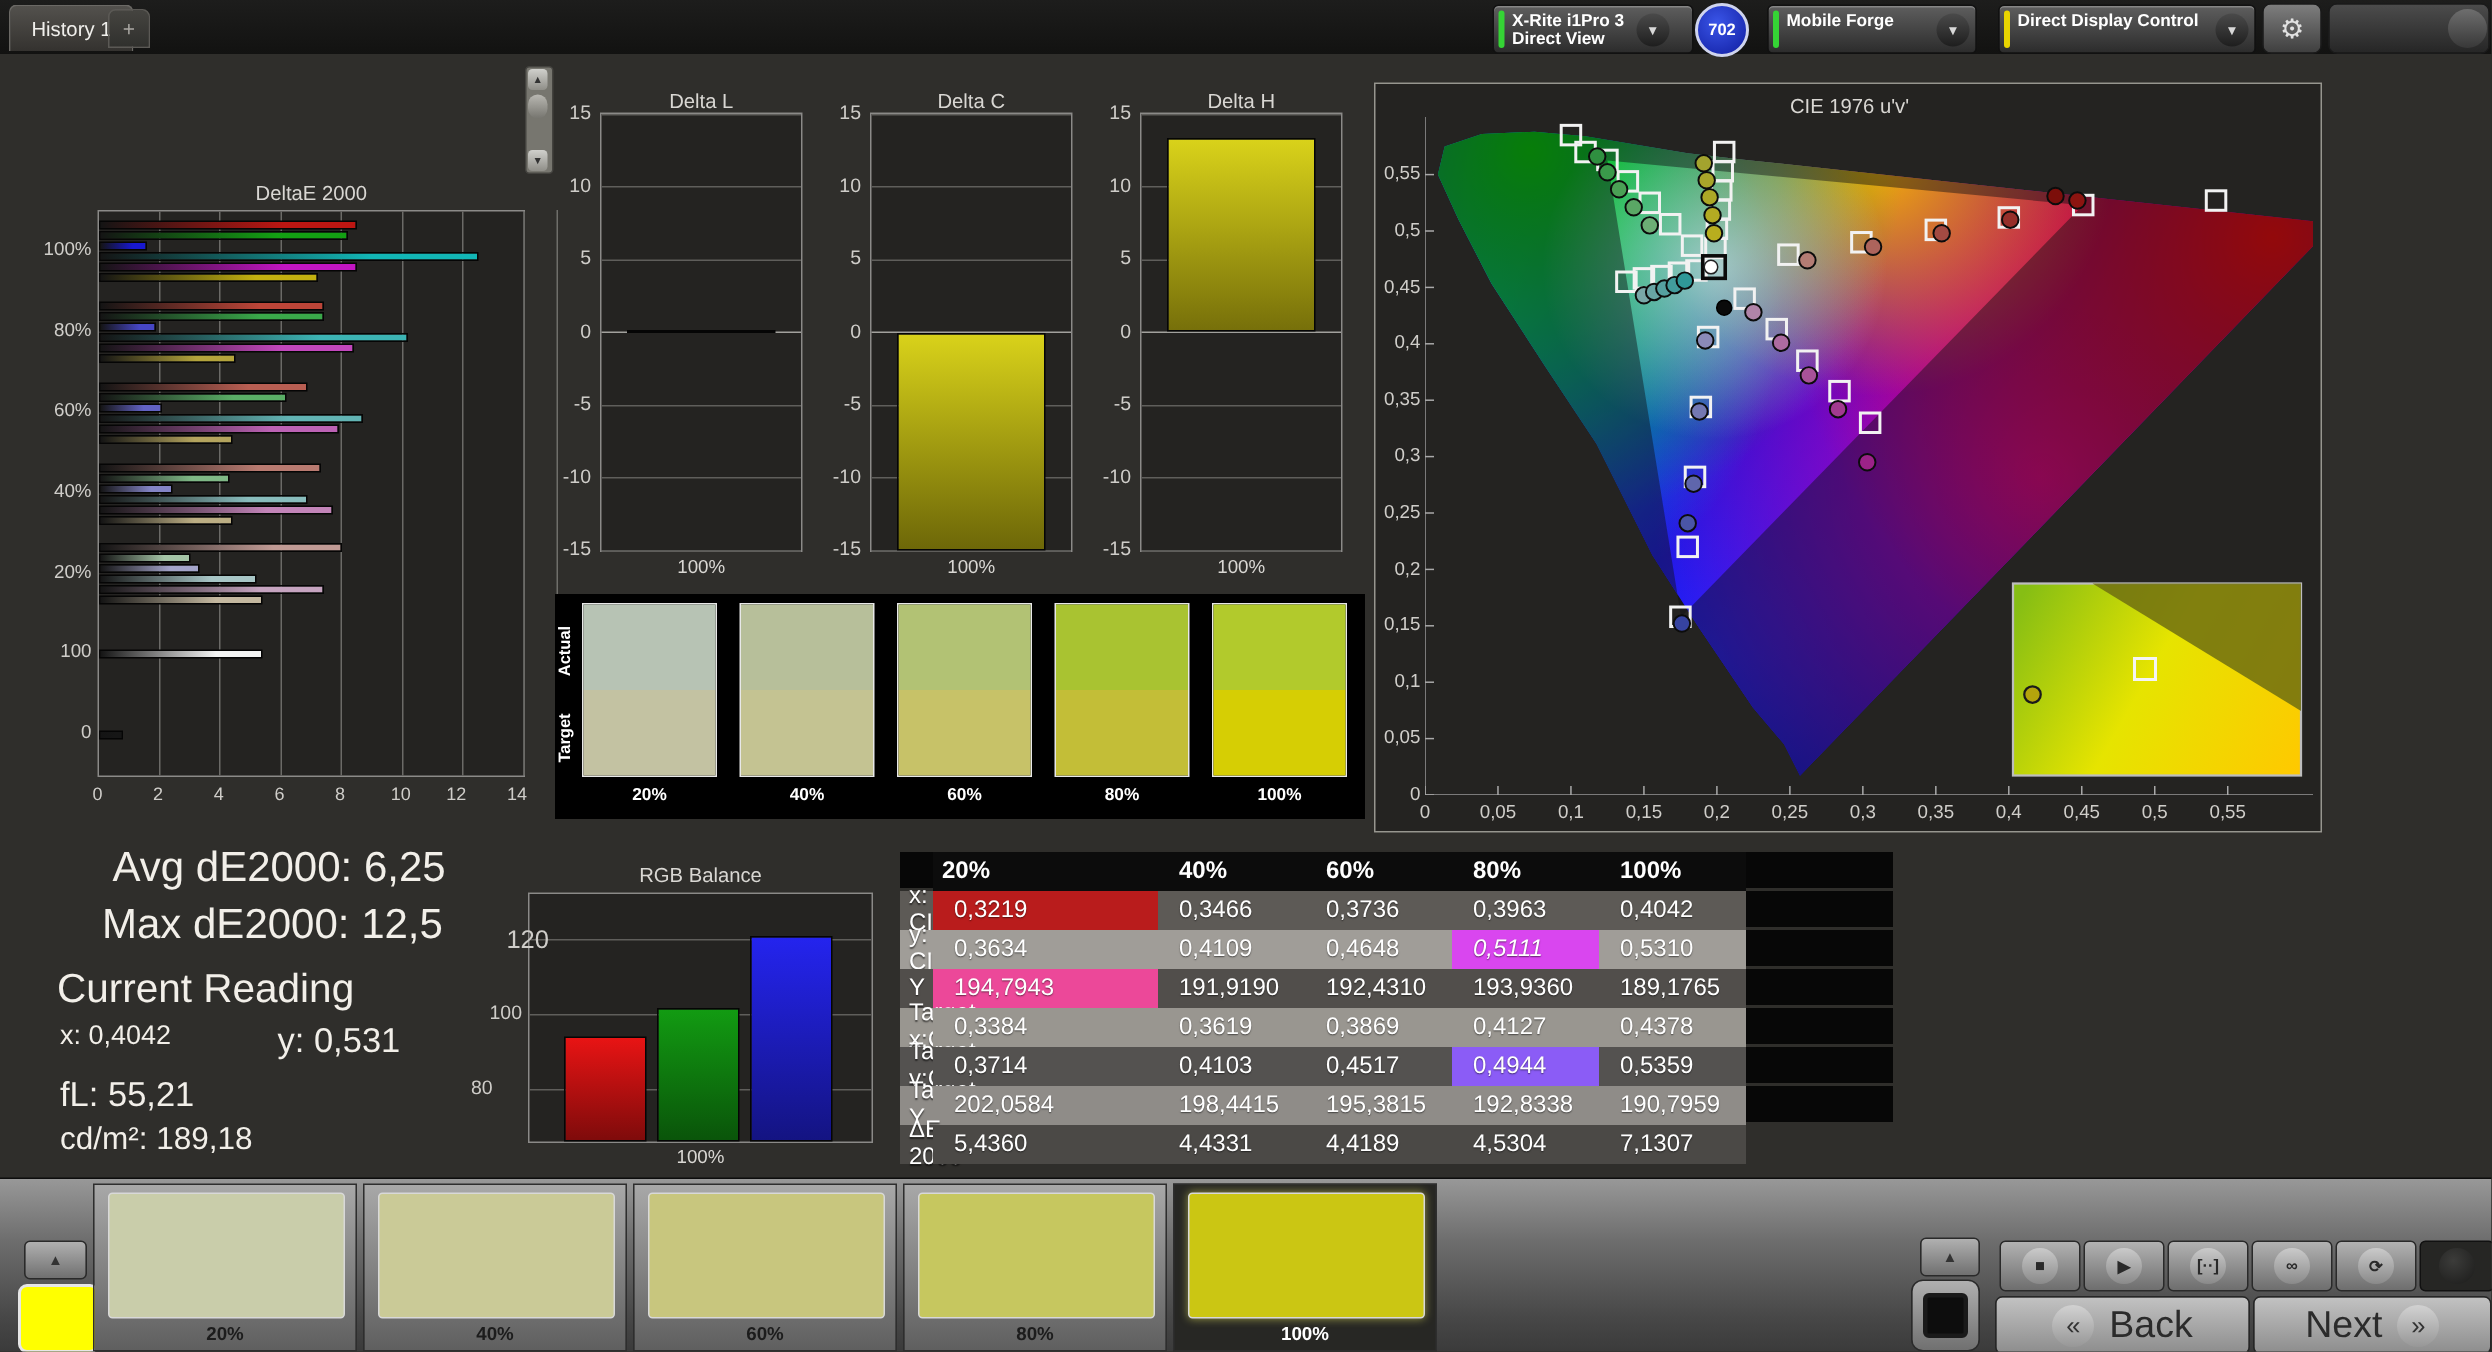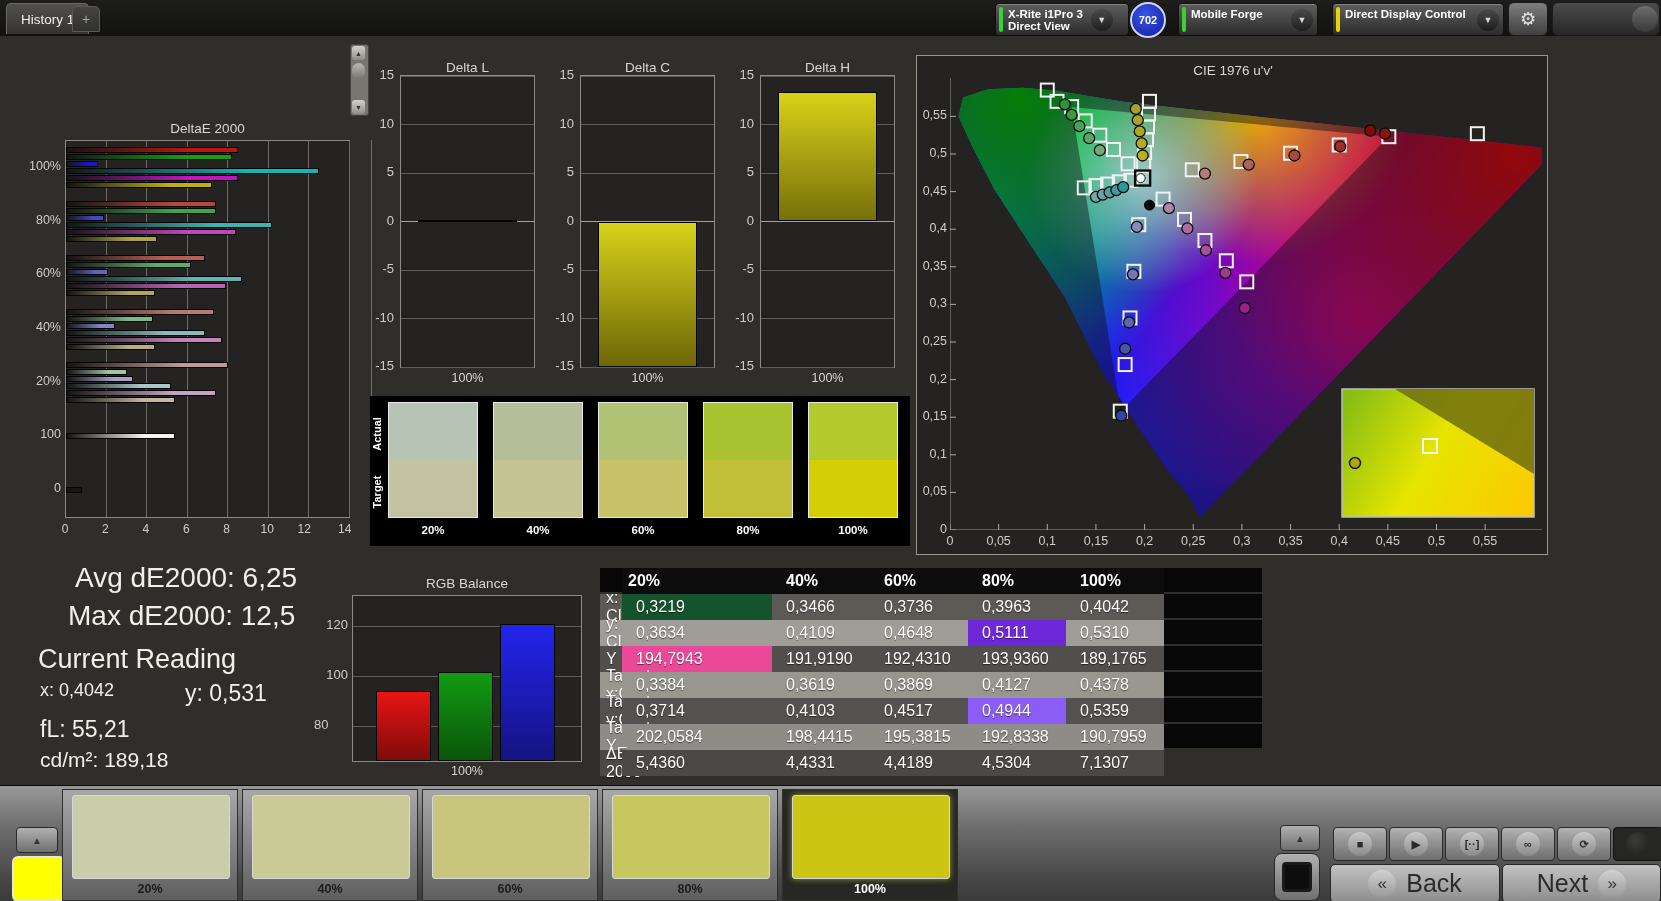--- a/index.html
+++ b/index.html
@@ -485,46 +485,46 @@
   <div class="ctitle" style="left:352px;top:576px;width:230px;">RGB Balance</div>
   <div class="plot" id="rgb-plot" style="left:352px;top:595px;width:230px;height:167px;">
       <div class="gridh" style="top: 30px;"></div>
       <div class="gridh" style="top: 80px;"></div>
       <div class="gridh" style="top: 130px;"></div>
       <div class="bar-v" style="left: 23px; width: 55px; top: 95px; height: 70px; background: linear-gradient(rgb(232, 20, 20), rgb(0, 0, 0) 220%);"></div>
       <div class="bar-v" style="left: 85px; width: 55px; top: 76.25px; height: 88.75px; background: linear-gradient(rgb(18, 155, 18), rgb(0, 0, 0) 220%);"></div>
       <div class="bar-v" style="left: 147px; width: 55px; top: 27.5px; height: 137.5px; background: linear-gradient(rgb(36, 36, 238), rgb(0, 0, 0) 220%);"></div>
     </div>
   <div id="rgb-labels">
-      <div class="tick-lab" style="left: 314px; top: 617px; width: 34px; text-align: right; font-size: 13px;">120</div>
+      <div class="tick-lab" style="left: 332px; top: 617px; width: 34px; text-align: right; font-size: 17px;">120</div>
       <div class="tick-lab" style="left: 314px; top: 667px; width: 34px; text-align: right; font-size: 13px;">100</div>
       <div class="tick-lab" style="left: 314px; top: 717px; width: 34px; text-align: left; font-size: 13px;">80</div>
     </div>
   <div class="ctitle" style="left:352px;top:764px;width:230px;font-size:12.5px;">100%</div>
 
   <div id="data-table">
       <div class="hcell handle"></div>
       <div class="hcell" style="padding-left: 6px;">20%</div>
       <div class="hcell" style="padding-left: 14px;">40%</div>
       <div class="hcell" style="padding-left: 14px;">60%</div>
       <div class="hcell" style="padding-left: 14px;">80%</div>
       <div class="hcell" style="padding-left: 14px;">100%</div>
       <div class="handle"></div>
       <div class="cell" style="background: rgb(93, 90, 86); padding-left: 6px;">x: CIE31</div>
-      <div class="cell" style="background: #14532d; padding-left: 14px;">0,3219</div>
+      <div class="cell" style="background: #b91c1c; padding-left: 14px;">0,3219</div>
       <div class="cell" style="background: rgb(93, 90, 86); padding-left: 14px;">0,3466</div>
       <div class="cell" style="background: rgb(93, 90, 86); padding-left: 14px;">0,3736</div>
       <div class="cell" style="background: rgb(93, 90, 86); padding-left: 14px;">0,3963</div>
       <div class="cell" style="background: rgb(93, 90, 86); padding-left: 14px;">0,4042</div>
       <div class="handle"></div>
       <div class="cell" style="background: rgb(160, 157, 152); padding-left: 6px;">y: CIE31</div>
       <div class="cell" style="background: rgb(160, 157, 152); padding-left: 14px;">0,3634</div>
       <div class="cell" style="background: rgb(160, 157, 152); padding-left: 14px;">0,4109</div>
       <div class="cell" style="background: rgb(160, 157, 152); padding-left: 14px;">0,4648</div>
-      <div class="cell" style="background: #6d28d9; padding-left: 14px;">0,5111</div>
+      <div class="cell" style="background: #d946ef; padding-left: 14px; font-style: italic;">0,5111</div>
       <div class="cell" style="background: rgb(160, 157, 152); padding-left: 14px;">0,5310</div>
       <div class="handle"></div>
       <div class="cell" style="background: rgb(81, 78, 75); padding-left: 6px;">Y</div>
       <div class="cell" style="background: #ec4899; padding-left: 14px;">194,7943</div>
       <div class="cell" style="background: rgb(81, 78, 75); padding-left: 14px;">191,9190</div>
       <div class="cell" style="background: rgb(81, 78, 75); padding-left: 14px;">192,4310</div>
       <div class="cell" style="background: rgb(81, 78, 75); padding-left: 14px;">193,9360</div>
       <div class="cell" style="background: rgb(81, 78, 75); padding-left: 14px;">189,1765</div>
       <div class="handle"></div>
       <div class="cell" style="background: rgb(153, 150, 144); padding-left: 6px;">Target x:CIE31</div>

